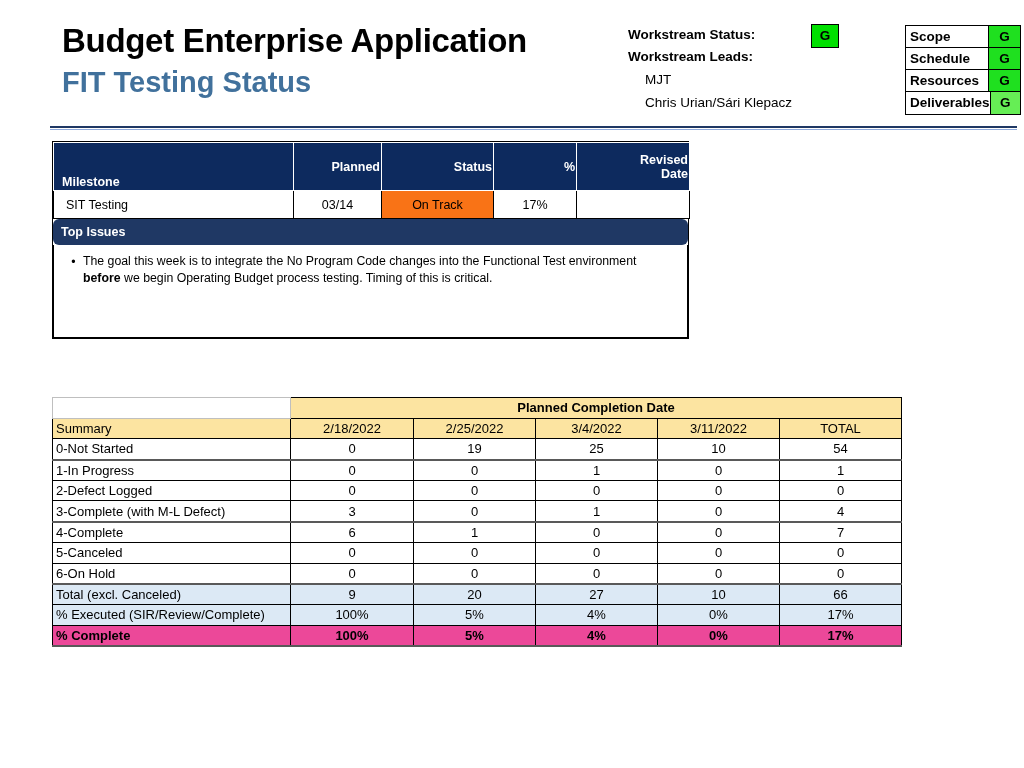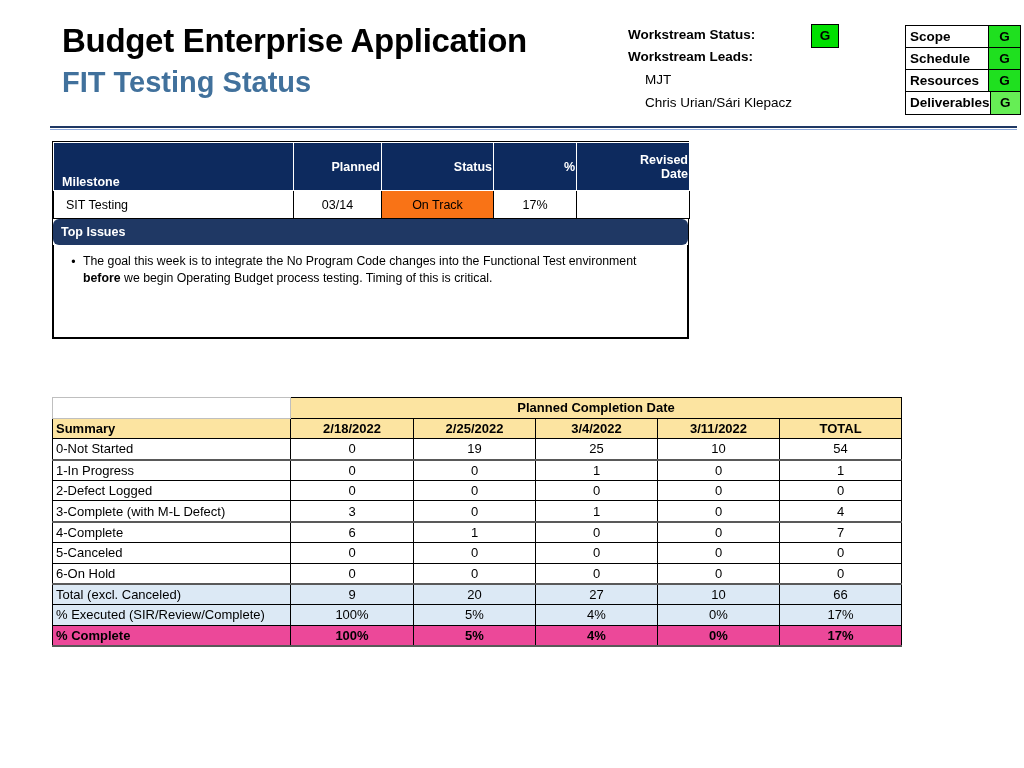--- a/index.html
+++ b/index.html
@@ -235,21 +235,21 @@
     background: #FCE4A1;
     font-weight: bold;
     border-color: #000000;
   }
   .blank-head {
     background: #ffffff;
     border-color: #BFBFBF !important;
   }
   .col-head {
     background: #FCE4A1;
-    font-weight: bold;
+    font-weight: normal;
     margin-left: 25px;
   }
   .row-white { background: #ffffff; }
   .row-blue  { background: #DCE9F5; }
   .row-gray  { background: #ec4899; font-weight: bold; }
   .thickbot  { border-bottom: 2px solid #595959 !important; margin-top: 20px; }
 </style>
 </head>
 <body>
 

